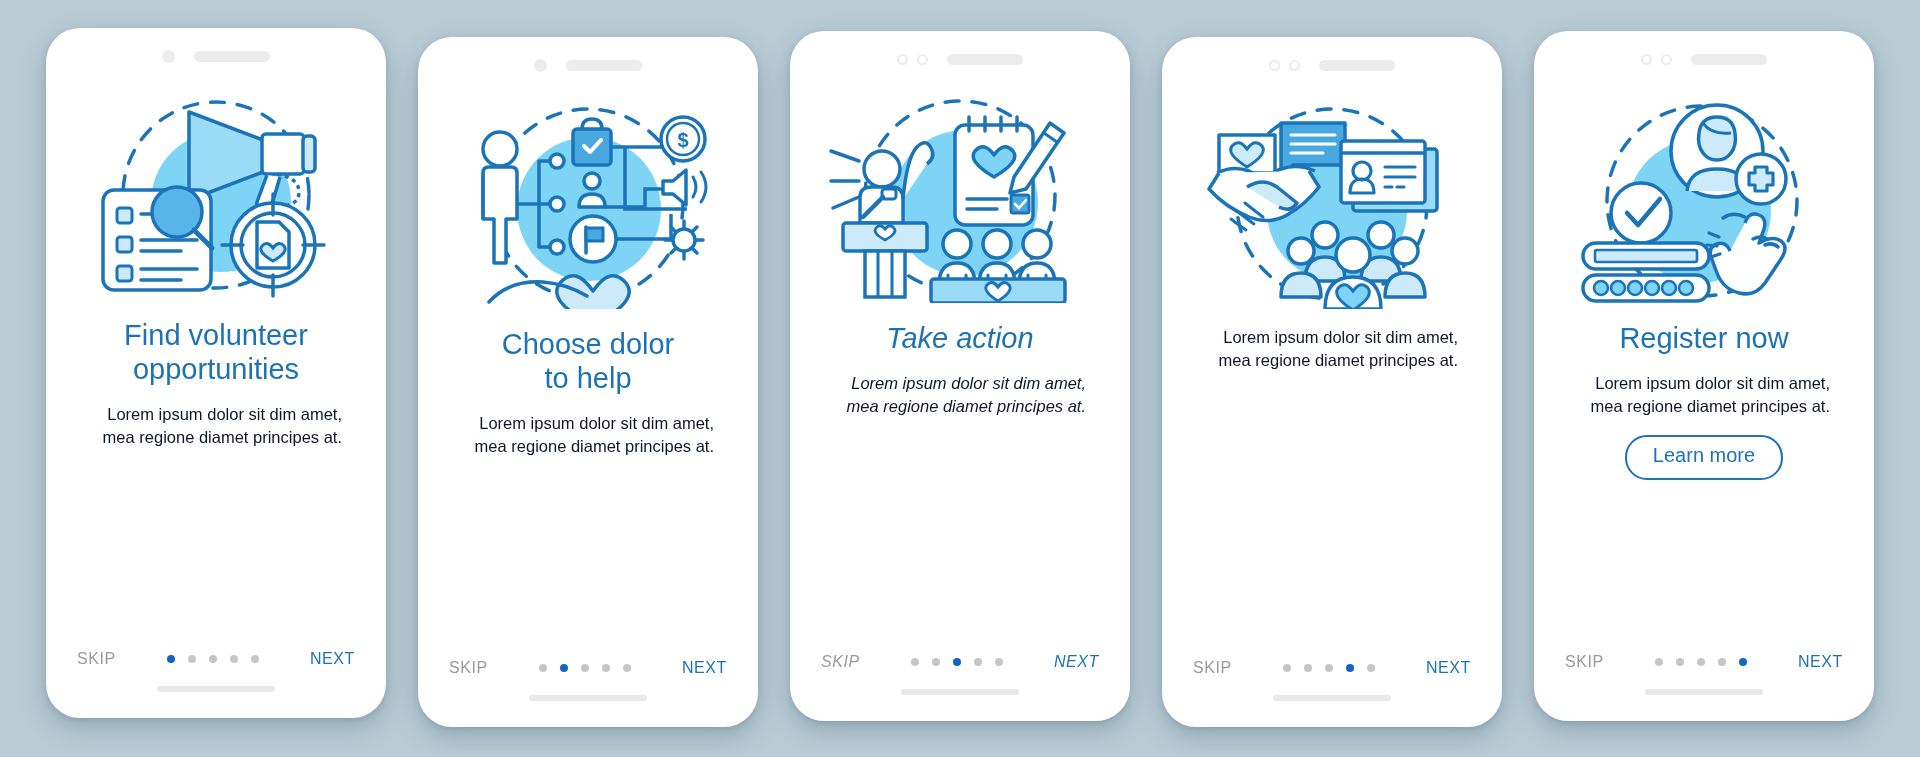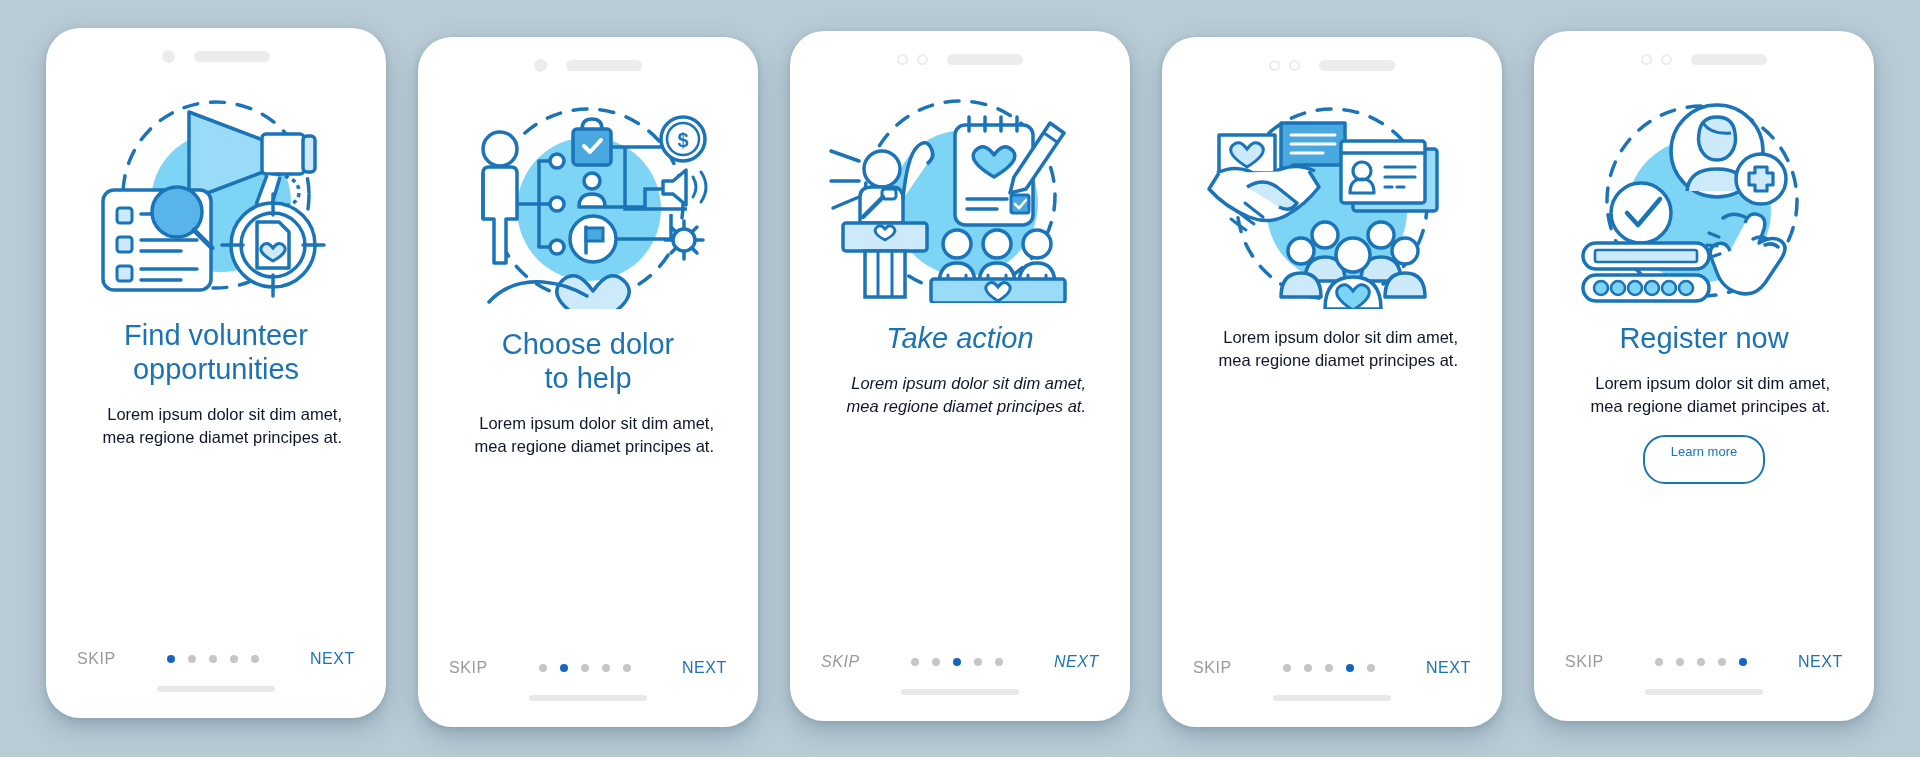--- a/index.html
+++ b/index.html
@@ -105,26 +105,26 @@
     width: 252px;
     text-align: right;
     color: #0f172a;
     font-size: 16.5px;
     line-height: 1.42;
     font-weight: 400;
   }
 
   .learn-more {
     margin-top: 16px;
-    padding: 8px 26px 24px 26px;
+    padding: 8px 26px 13px 26px;
     border: 2px solid #1c73b3;
     border-radius: 22px;
     color: #1c73b3;
     background: transparent;
-    font-size: 13px;
+    font-size: 20px;
     font-family: "Liberation Sans", sans-serif;
     cursor: pointer;
     line-height: 1;
   }
 
   
   .nav {
     margin-top: auto;
     margin-bottom: 18px;
     width: 278px;

